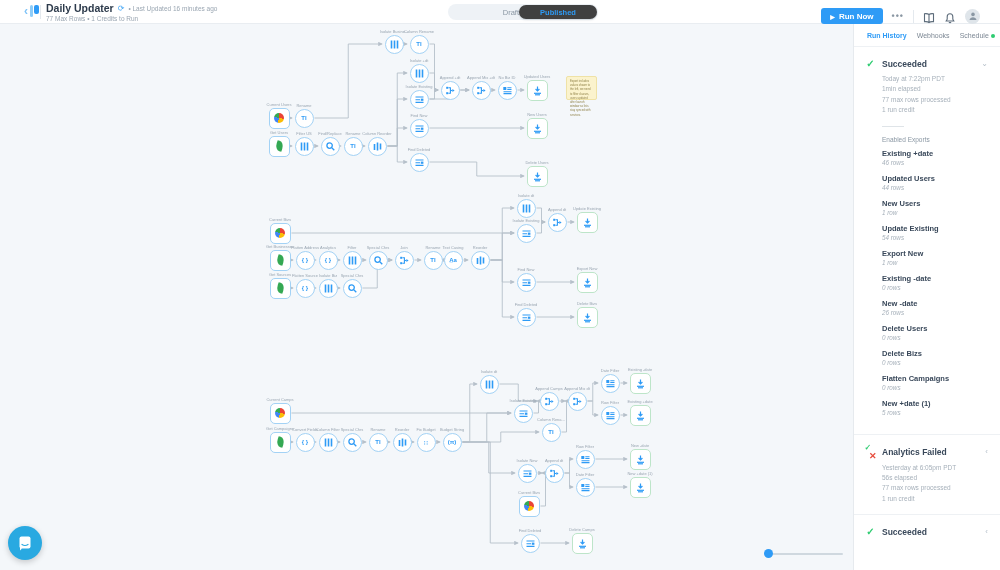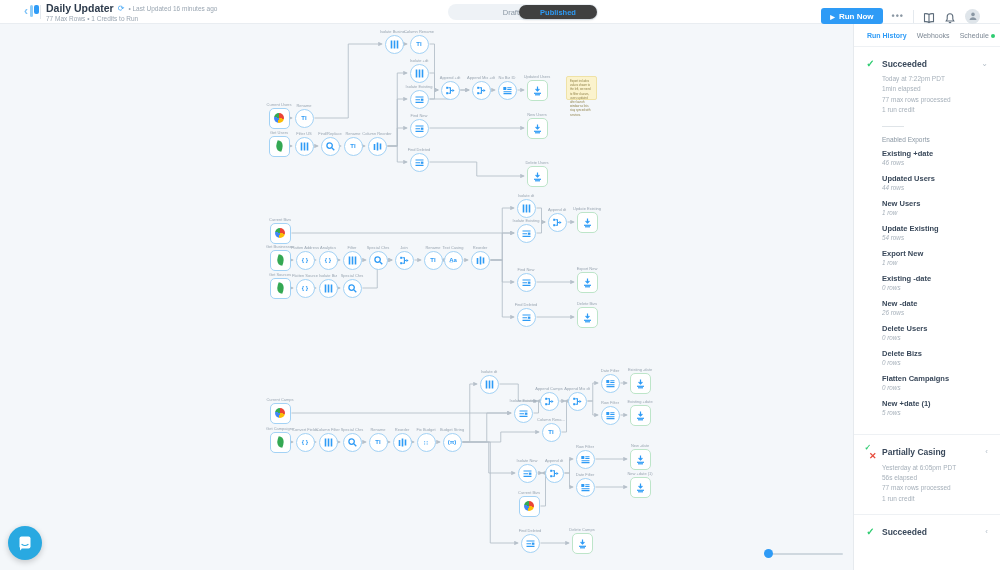--- a/index.html
+++ b/index.html
@@ -937,21 +937,21 @@
   </div>
 
   <div class="run-entry entry-sep">
     <div class="run-head">
       <span class="run-status-icon">
         <span class="partial-icon">
           <span class="pc">✓</span>
             <span class="px">✕</span>
         </span>
       </span>
-      <span class="run-title">Partially Casing</span>
+      <span class="run-title">Analytics Failed</span>
       <span class="run-chev">‹</span>
     </div>
     <div class="run-meta">
       <div>Yesterday at 6:05pm PDT</div>
       <div>56s elapsed</div>
       <div>77 max rows processed</div>
       <div>1 run credit</div>
     </div>
   </div>
 

